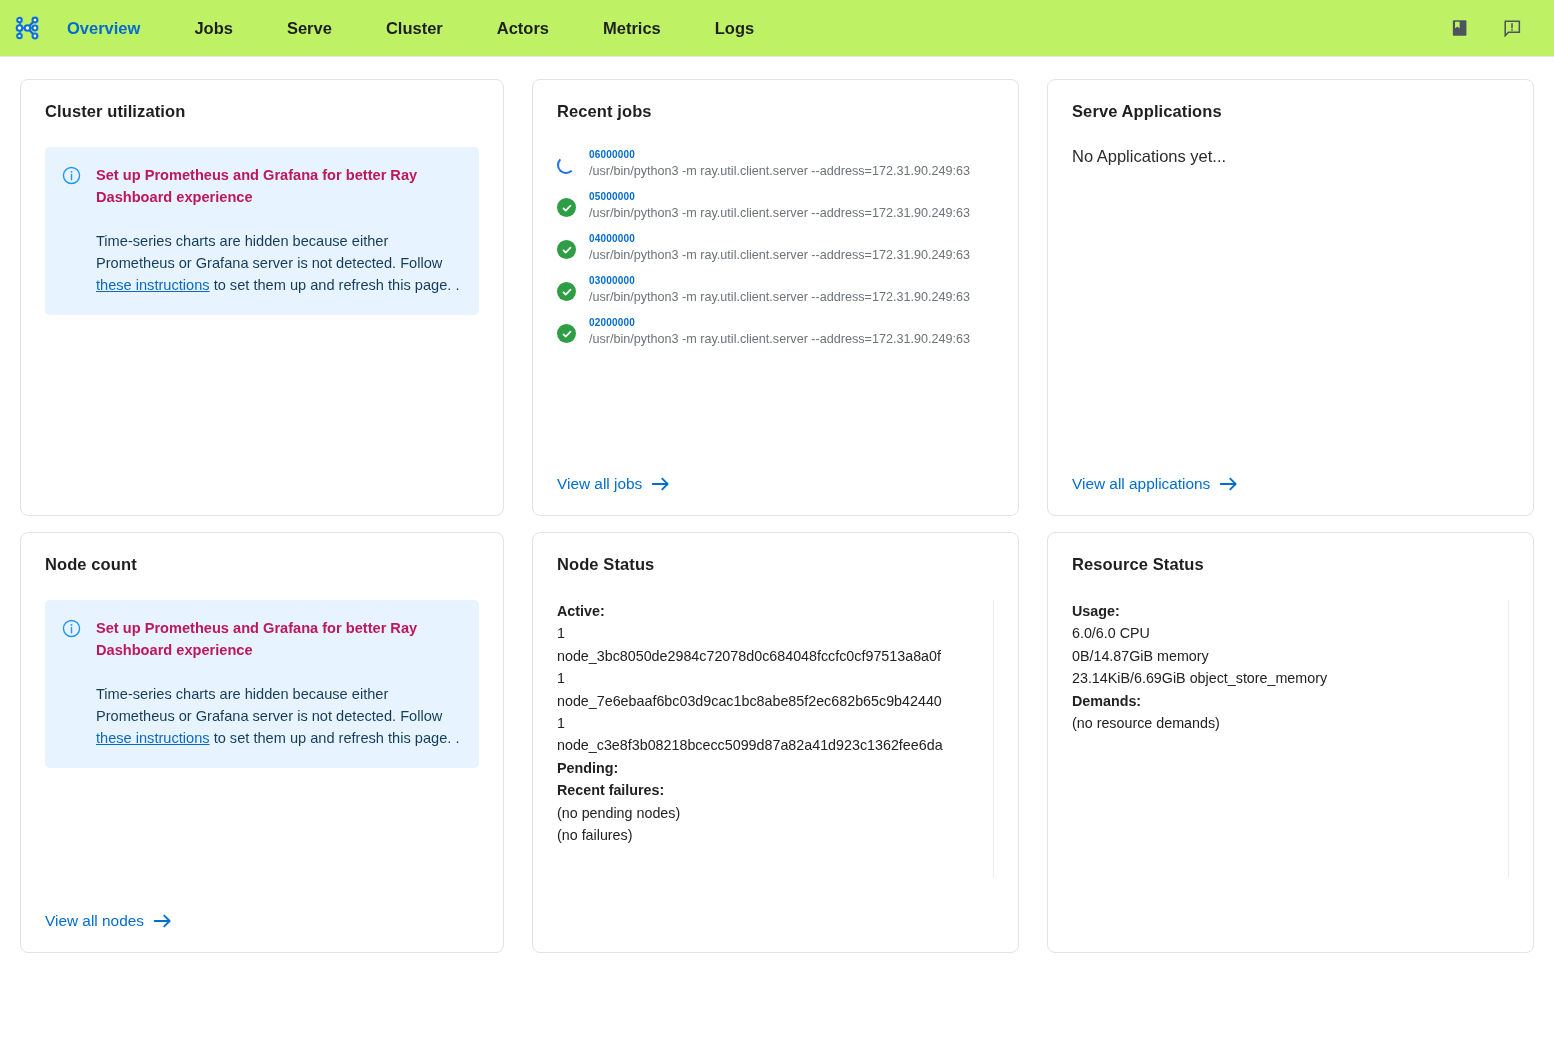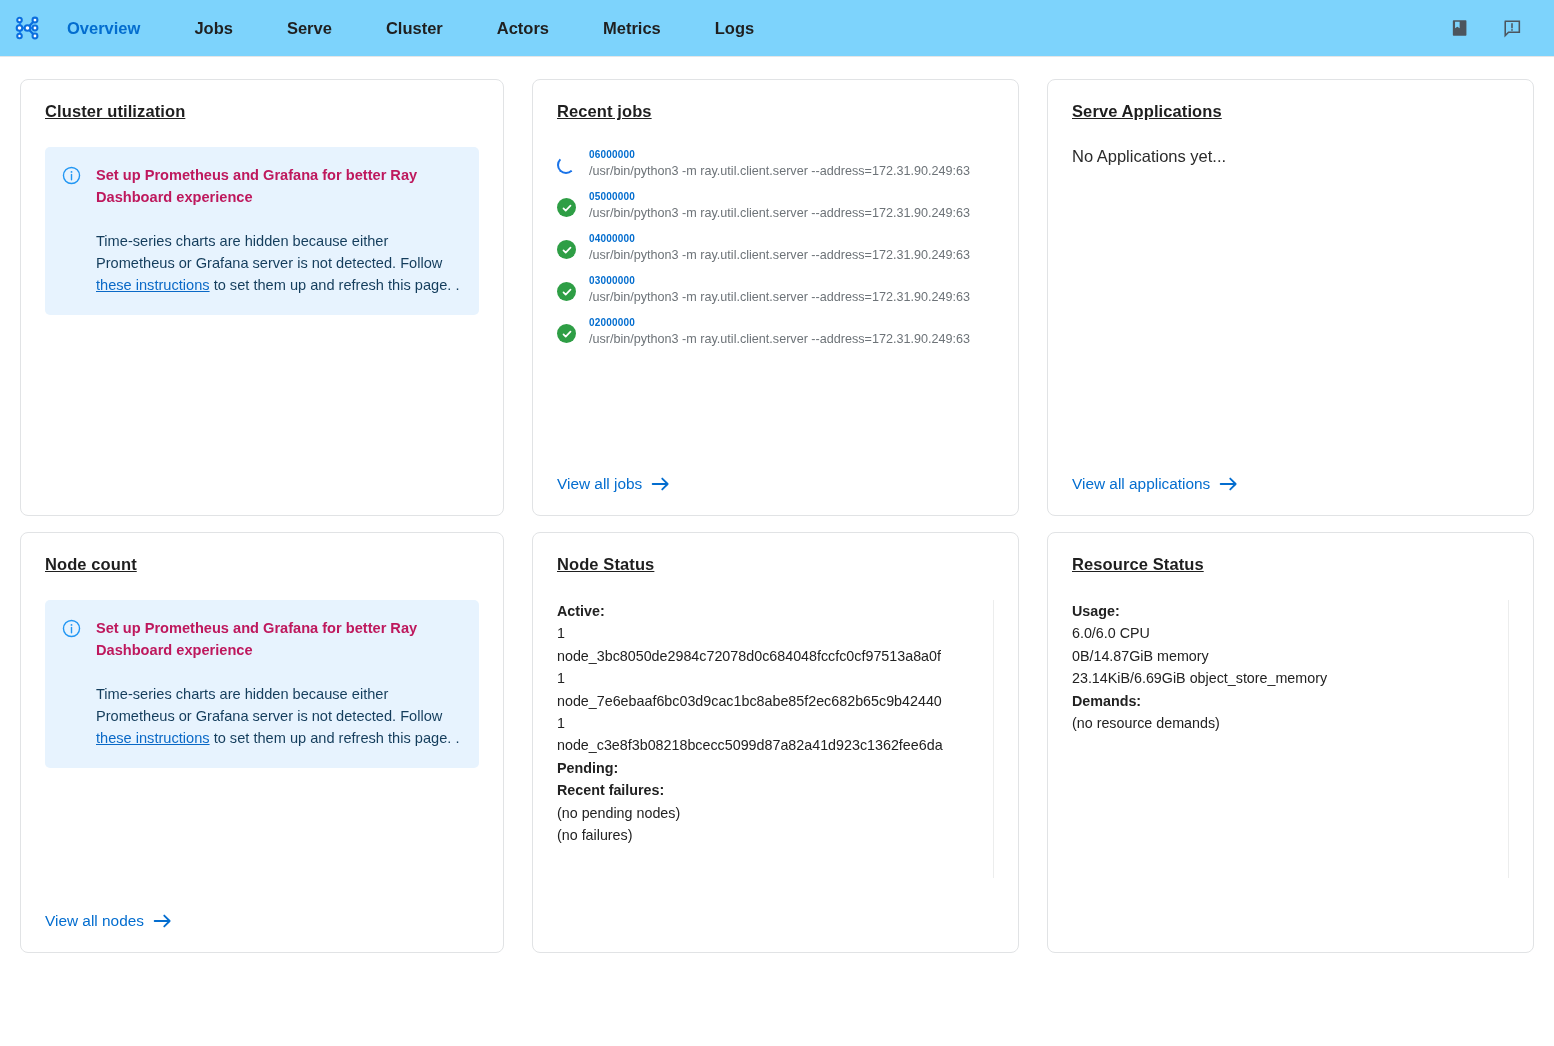--- a/index.html
+++ b/index.html
@@ -12,21 +12,21 @@
     overflow: hidden;
   }
 
   
   .navbar {
     height: 57px;
     border-bottom: 1px solid #e4e6e8;
     display: flex;
     align-items: center;
     padding: 0 22px 0 10px;
-    background: #7dd3fc;
+    background: #bef264;
   }
   .logo { width: 34px; height: 34px; display: flex; align-items: center; justify-content: center; margin-right: 14px; }
   .navlinks { display: flex; align-items: center; }
   .navlink {
     font-size: 16.5px;
     font-weight: bold;
     color: #1f1f1f;
     text-decoration: none;
     padding: 6px 0;
     margin-right: 54px;
@@ -56,21 +56,20 @@
   .col-2 { width: 487px; }
   .col-3 { width: 487px; }
 
   .card-top { height: 437px; padding: 22px 24px 0 24px; }
   .card-title {
     font-size: 16.5px;
     font-weight: bold;
     color: #1f1f1f;
     margin: 0 0 26px 0;
     letter-spacing: .1px;
-    text-decoration: underline;
   }
 
   
   .alert {
     background: #e7f3fe;
     border-radius: 5px;
     display: flex;
     padding: 17px 16px 19px 16px;
     gap: 13px;
   }

